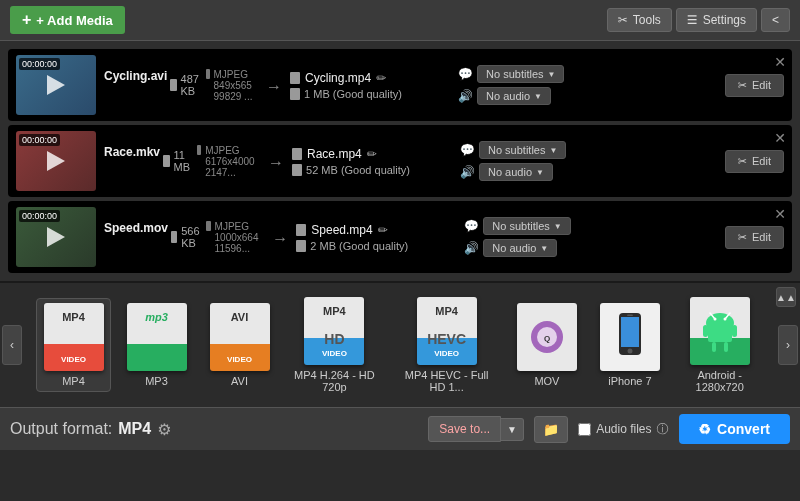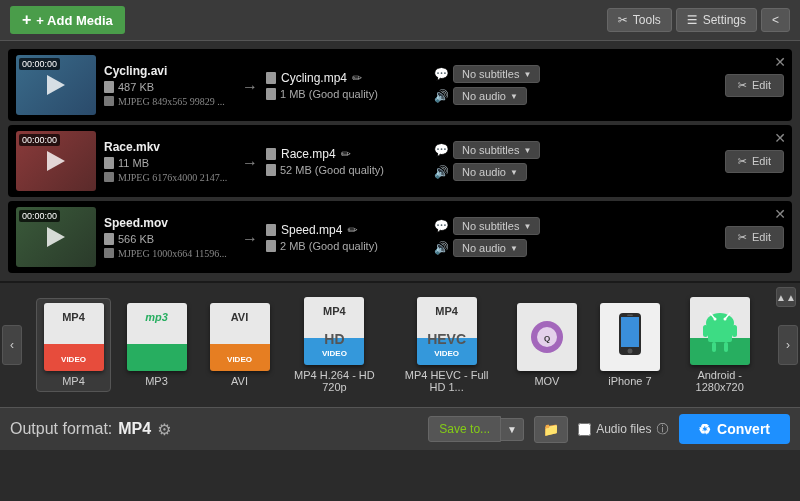--- a/index.html
+++ b/index.html
@@ -108,42 +108,40 @@
       border-color: transparent transparent transparent rgba(255,255,255,0.8);
     }
     
     .thumb-cycling { background: linear-gradient(135deg, #3a6b8a, #2a4a6a); }
     .thumb-race { background: linear-gradient(135deg, #8a3a3a, #5a2a2a); }
     .thumb-speed { background: linear-gradient(135deg, #3a5a3a, #2a3a2a); }
 
     .file-info {
       flex: 0 0 130px;
       display: flex;
-      flex-direction: column;
+      flex-direction: row;
       gap: 3px;
     }
     .file-name {
       color: #eee;
       font-size: 12px;
       font-weight: bold;
     }
     .file-size {
       color: #aaa;
       font-size: 11px;
       display: flex;
       align-items: center;
       gap: 4px;
     }
     .file-codec {
       color: #888;
       font-size: 10px;
       display: flex;
-      align-items: center;
-      gap: 4px;
-      font-family: Liberation Serif, serif;
+      gap: 4px;
     }
 
     .arrow-right {
       color: #888;
       font-size: 16px;
       flex-shrink: 0;
     }
 
     .output-info {
       flex: 0 0 160px;
@@ -418,21 +416,21 @@
     .gear-icon { color: #aaa; cursor: pointer; }
     .save-to-btn {
       display: flex;
       align-items: center;
       gap: 0;
       margin-left: auto;
     }
     .save-to-main {
       background: #555;
       border: 1px solid #666;
-      color: #84cc16;
+      color: #fca5a5;
       padding: 5px 10px;
       border-radius: 3px 0 0 3px;
       cursor: pointer;
       font-size: 12px;
     }
     .save-to-arrow {
       background: #555;
       border: 1px solid #666;
       border-left: none;
       color: #ddd;

